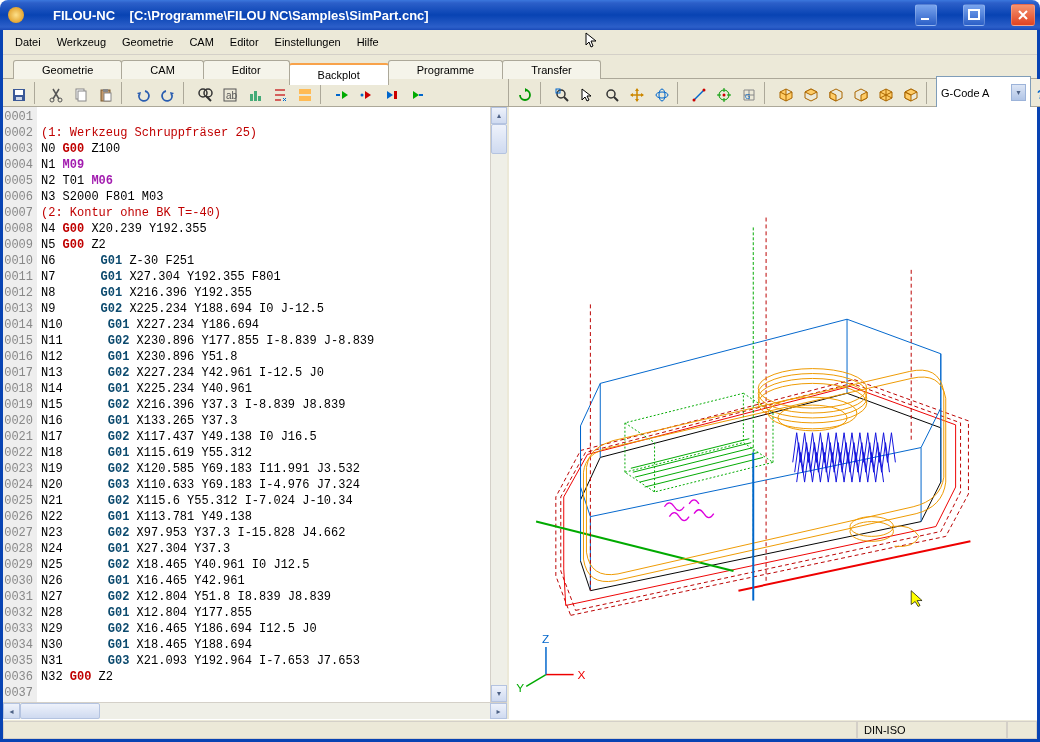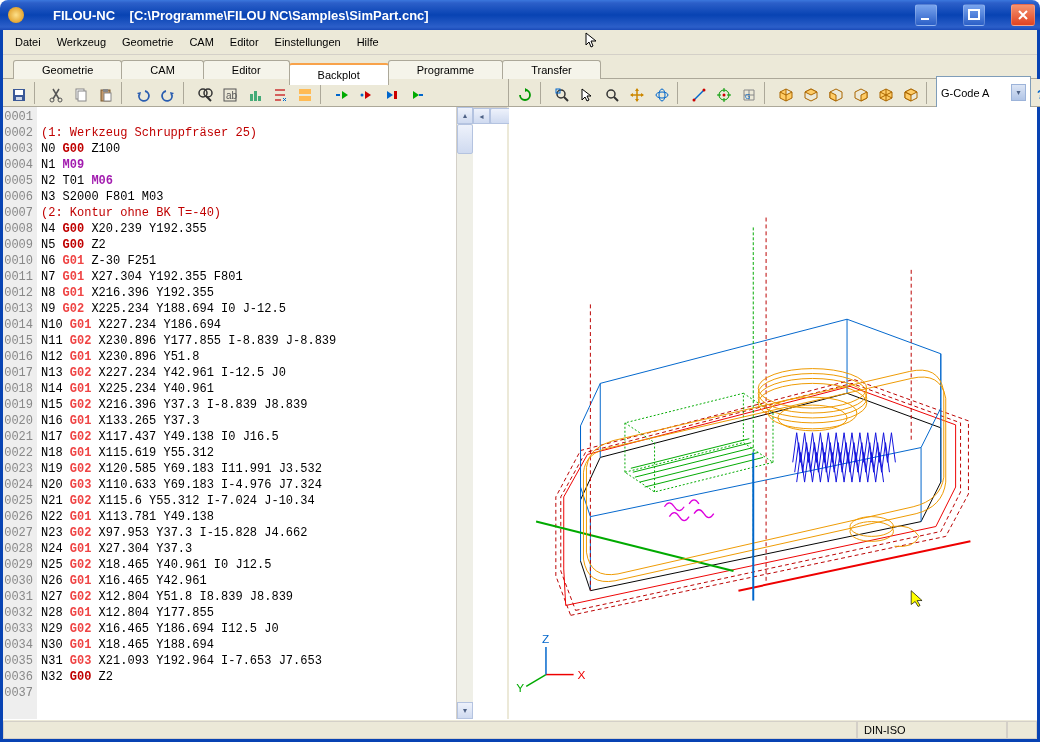--- a/index.html
+++ b/index.html
@@ -63,29 +63,29 @@
   border: 1px solid transparent; border-radius:3px;
 }
 .tsep { width:6px; height:22px; border-left:1px solid #aca899; margin: 0 2px; }
 .combo {
   height: 21px; width: 95px; border:1px solid #7f9db9; background:#fff;
   display:flex; align-items:center; padding: 16px 4px; font-size:11px; justify-content:space-between;
 }
 .combo .arrow { width:15px; height:17px; background: linear-gradient(to bottom,#dce5f5,#b0c4e6); border:1px solid #9cb3d9; display:flex;align-items:center;justify-content:center;font-size:8px;color:#4d6185; }
 
 .content { flex:1; display:flex; background:#fff; min-height:0; }
-.left-pane { width: 506px; display:flex; flex-direction:row; border-right:2px solid #ece9d8; }
+.left-pane { width: 506px; display:flex; flex-direction:column; border-right:2px solid #ece9d8; }
 .right-pane { flex:1; background:#fff; position:relative; }
 
 .code-area { flex:1; overflow:hidden; position:relative; background:#fff; display:flex; }
 .gutter { width:34px; background:#eee; text-align:right; padding-right:4px; color:#888; font-family: "Courier New", monospace; font-size:12px; line-height:16px; padding-top:2px; }
 .code-lines { flex:1; font-family: "Courier New", monospace; font-size:12px; line-height:16px; padding:2px 4px; white-space:pre; color:#000;border-radius:16px; }
 .code-lines .cm { color:#c00000; }
 .code-lines .g0 { color:#c00000; font-weight:bold; }
-.code-lines .g1 { color:#ef4444; font-weight:bold; }
+.code-lines .g1 { color:#0c4a6e; font-weight:bold;margin-left:38px; }
 .code-lines .mc { color:#a21caf; font-weight:bold; }
 
 .vscroll { width:17px; background:#efefe7; border-left:1px solid #d4d0c8; position:relative; }
 .vscroll .up, .vscroll .down { height:17px; background: linear-gradient(#eef2fb,#cfdaf0); border:1px solid #b4c3e0; display:flex;align-items:center;justify-content:center;font-size:8px;color:#4d6185; }
 .vscroll .down { position:absolute; bottom:0; left:0; right:0; }
 .vscroll .thumb { position:absolute; top:17px; left:0; right:0; height:30px; background: linear-gradient(#eef2fb,#cfdaf0); border:1px solid #b4c3e0; border-radius:2px; }
 
 .hscroll { height:17px; background:#efefe7; border-top:1px solid #d4d0c8; display:flex; }
 .hscroll .left, .hscroll .right { width:17px; background: linear-gradient(#eef2fb,#cfdaf0); border:1px solid #b4c3e0; display:flex;align-items:center;justify-content:center;font-size:8px;color:#4d6185; }
 .hscroll .track { flex:1; position:relative; }

